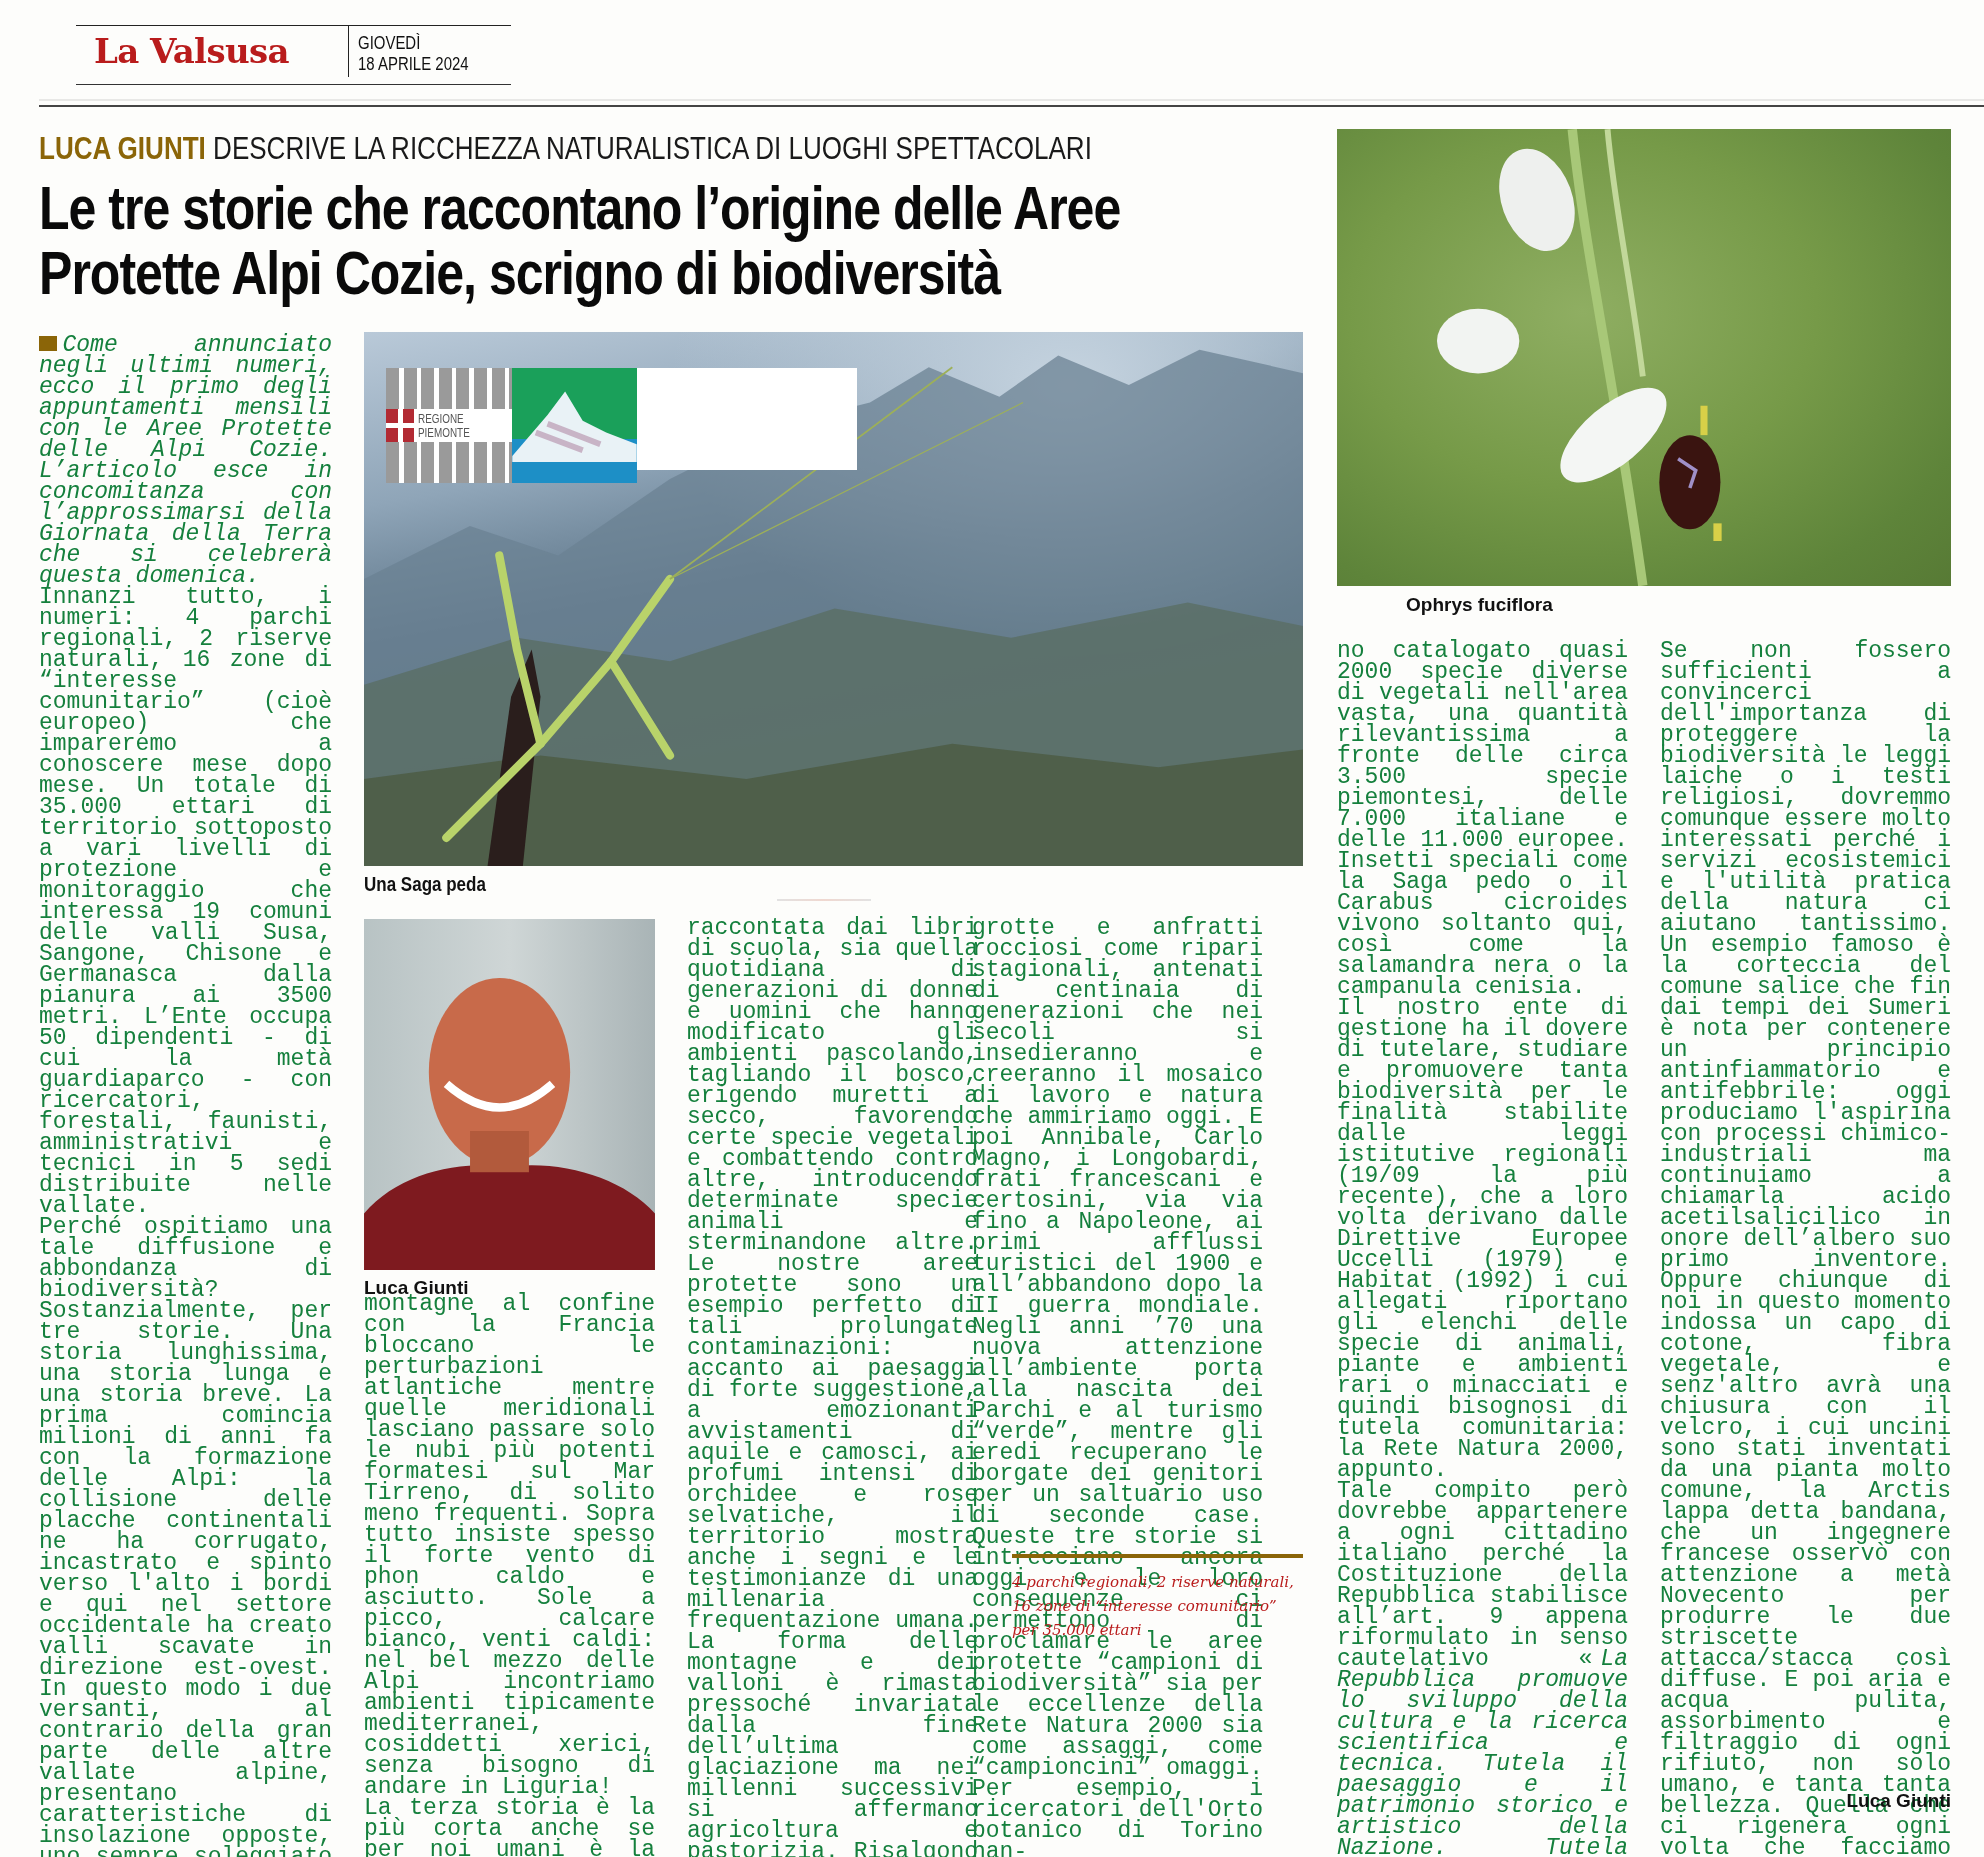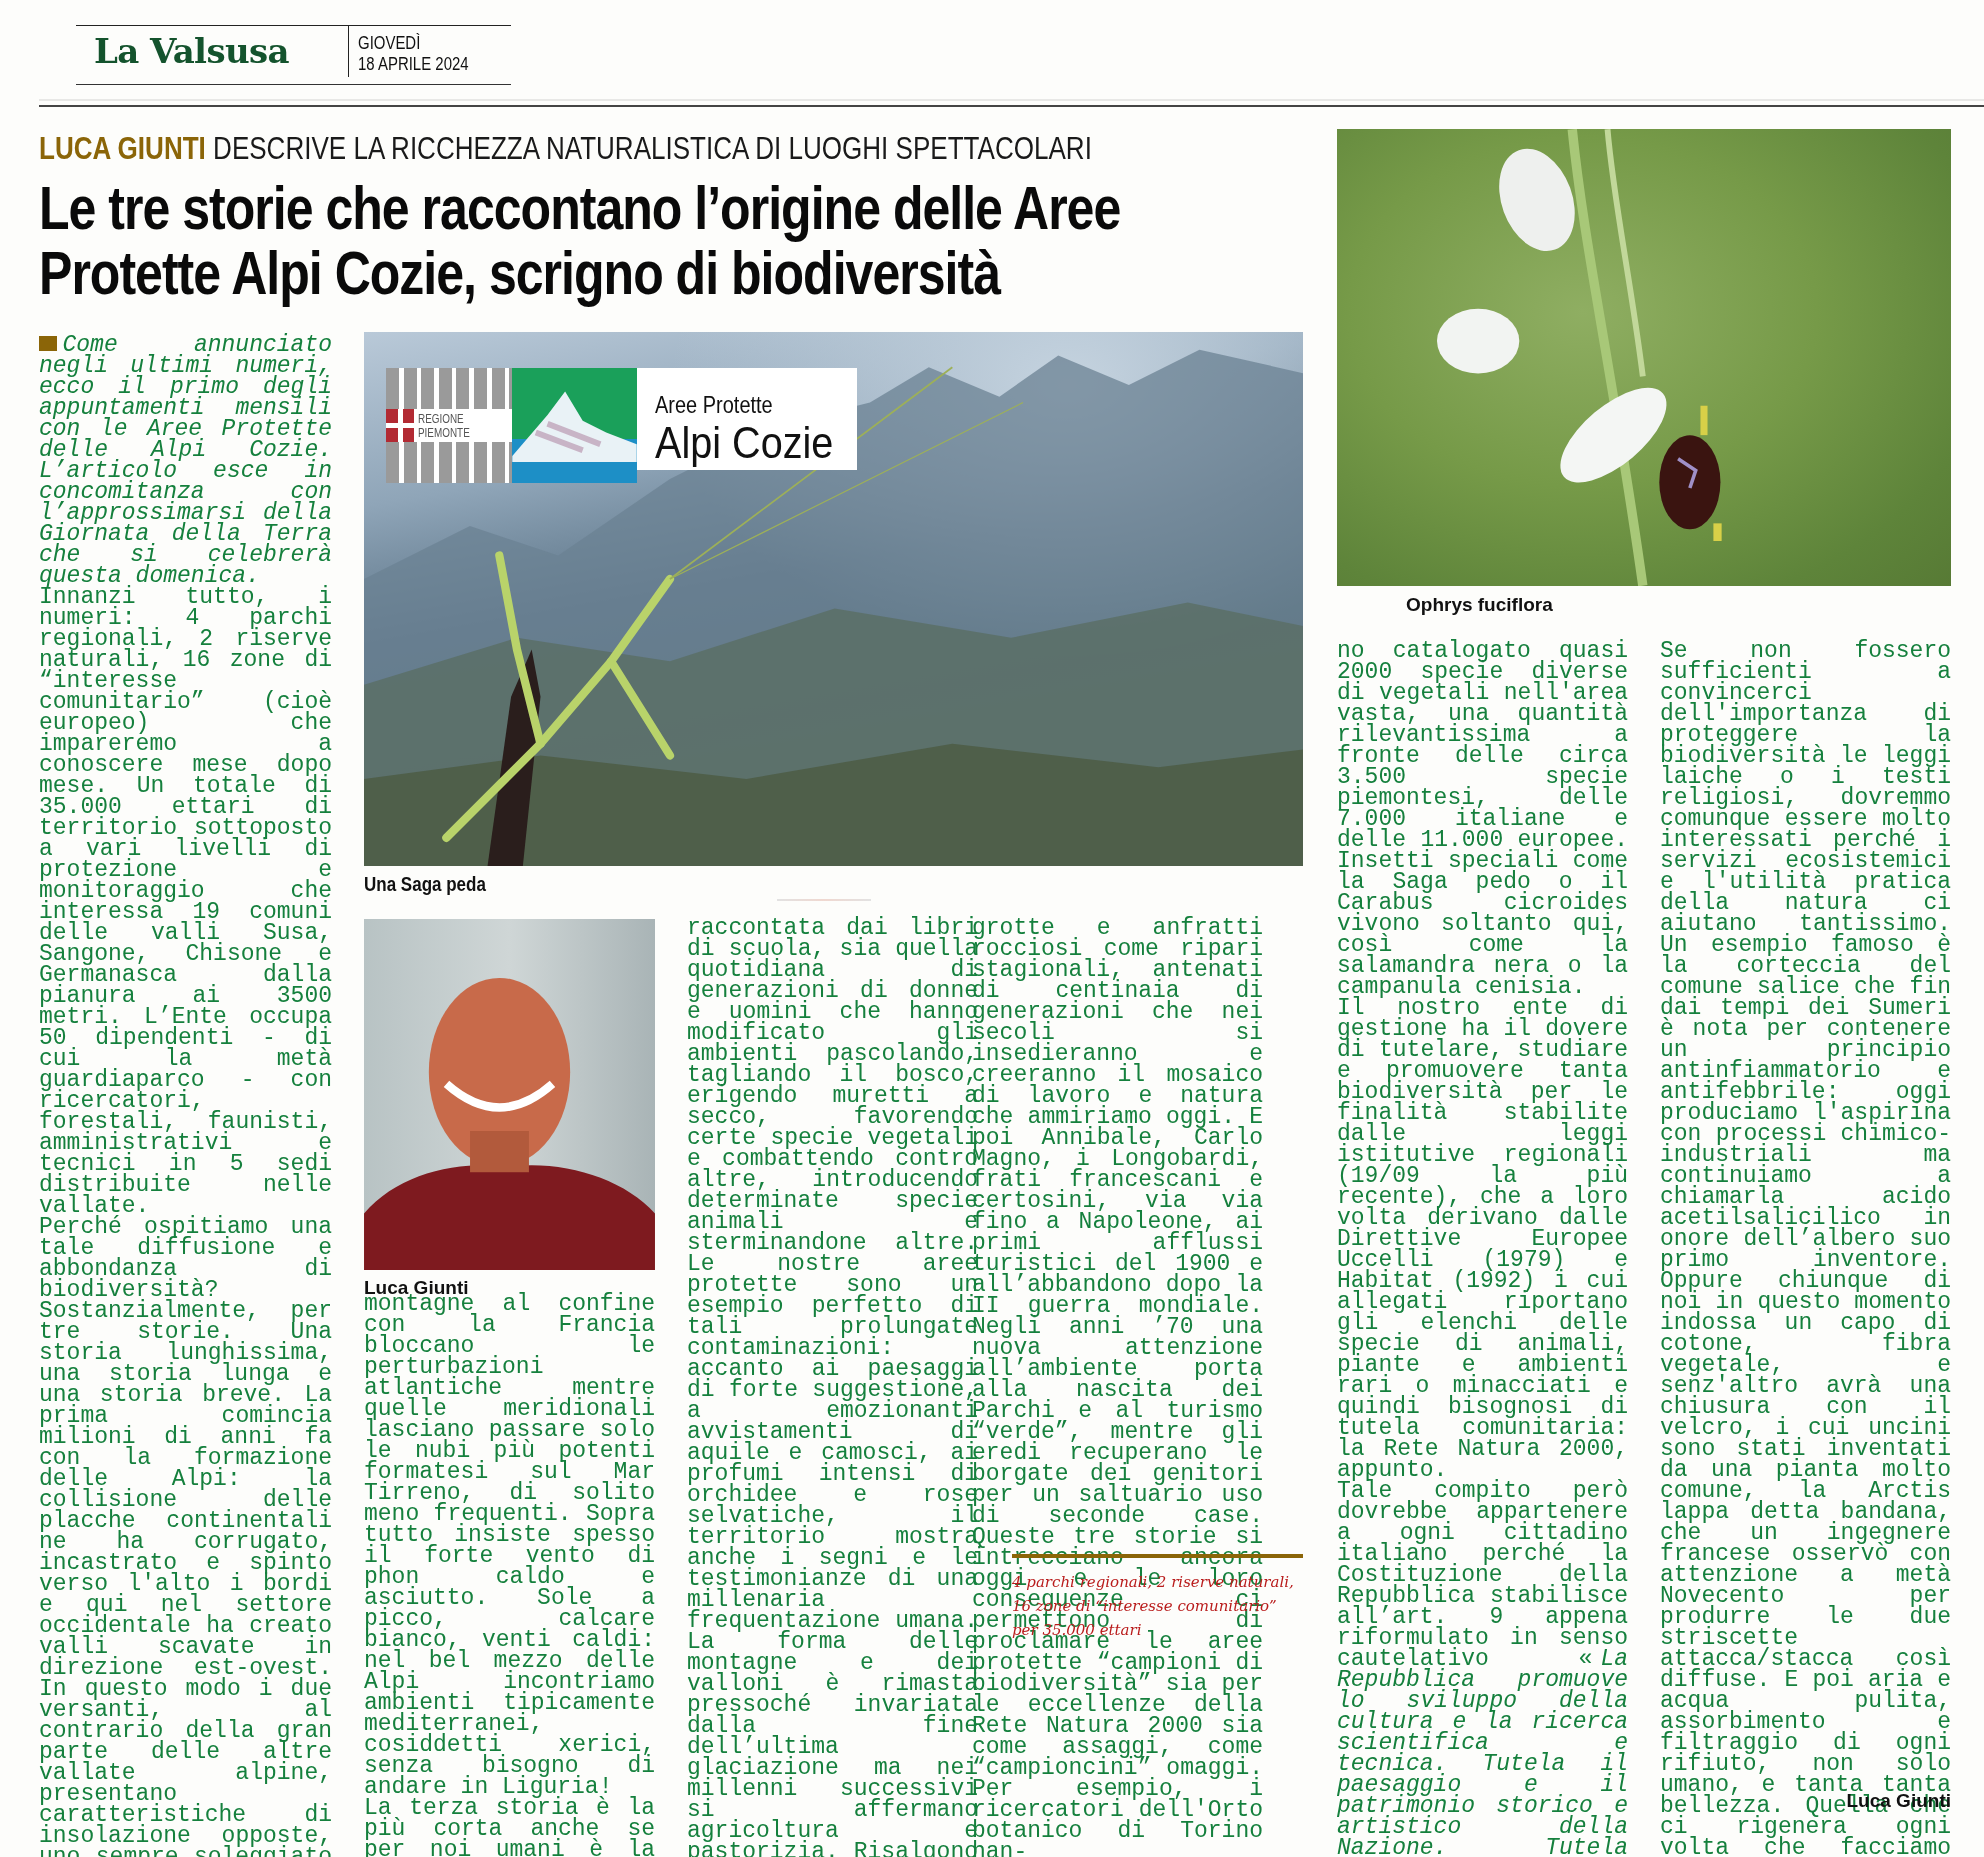--- a/index.html
+++ b/index.html
@@ -2,21 +2,21 @@
 <html style="font-size:9.4px"><head>
 <meta charset="utf-8">
 <style>
   html, body { margin:0; padding:0; background:#fdfdfb; }
   body { width:1985px; height:1858px; position:relative; overflow:hidden; font-family:"DejaVu Serif", serif; color:#111; }
   .abs { position:absolute; }
 
   
   .mast-top { left:76px; top:25px; width:435px; height:1.2px; background:#222; }
   .mast-bot { left:76px; top:84px; width:435px; height:1.2px; background:#333; }
-  .mast-logo { left:94px; top:31px; font-family:"DejaVu Serif", serif; font-weight:bold; font-size:34px; letter-spacing:-0.6px; color:#14532d; }
+  .mast-logo { left:94px; top:31px; font-family:"DejaVu Serif", serif; font-weight:bold; font-size:34px; letter-spacing:-0.6px; color:#b91c1c; }
   .mast-sep { left:348px; top:26px; width:1.2px; height:51px; background:#222; }
   .mast-day { left:358px; top:33px; font-family:"Liberation Sans", sans-serif; font-size:17.6px; line-height:21px; color:#111; transform:scaleX(0.85); transform-origin:left; }
   .page-rule1 { left:39px; top:99px; width:1946px; height:1.8px; background:#e8e8e6; }
   .page-rule2 { left:39px; top:105px; width:1946px; height:1.8px; background:#444; }
 
   
   .kicker { left:39px; top:131px; font-family:"Liberation Sans", sans-serif; font-size:31px; white-space:nowrap; transform:scaleX(0.84); transform-origin:left; }
   .kicker .name { color:#8b6508; font-weight:bold; }
   .kicker .rest { color:#1a1a1a; }
   .headline { left:39px; top:176px; font-family:"Liberation Sans", sans-serif; font-weight:bold; font-size:61px; line-height:65px; letter-spacing:-1.2px; white-space:nowrap; transform:scaleX(0.82); transform-origin:left; color:#0a0a0a; }
@@ -117,24 +117,20 @@
           <div>PIEMONTE</div>
         </div>
       </div>
     </div>
     <div class="logo-mtn">
       <svg width="125" height="115" viewBox="0 0 212 196">
         <path d="M0 150 L60 80 L90 40 L120 90 L160 110 L212 130 L212 160 L0 160 Z" fill="#e9f2f6"></path>
         <path d="M40 110 L120 140 M60 95 L150 130" stroke="#c8b4c6" stroke-width="10"></path>
       </svg>
     </div>
-    <div class="logo-name">
-      <div class="l1">Aree Protette</div>
-      <div class="l2">Alpi Cozie</div>
-    </div>
   </div>
 </div>
 <div class="caption cap-saga">Una Saga peda</div>
 <div class="abs faint-line"></div>
 
 <div class="abs photo-ophrys">
   <svg width="614" height="457" viewBox="0 0 1044 776">
     <path d="M400 0 C420 200 470 420 520 776" stroke="#a8c878" stroke-width="16" fill="none"></path>
     <path d="M460 0 C470 120 500 260 520 420" stroke="#c2d89a" stroke-width="10" fill="none"></path>
     <ellipse cx="340" cy="120" rx="60" ry="90" fill="#eef0ee" transform="rotate(-20 340 120)"></ellipse>

